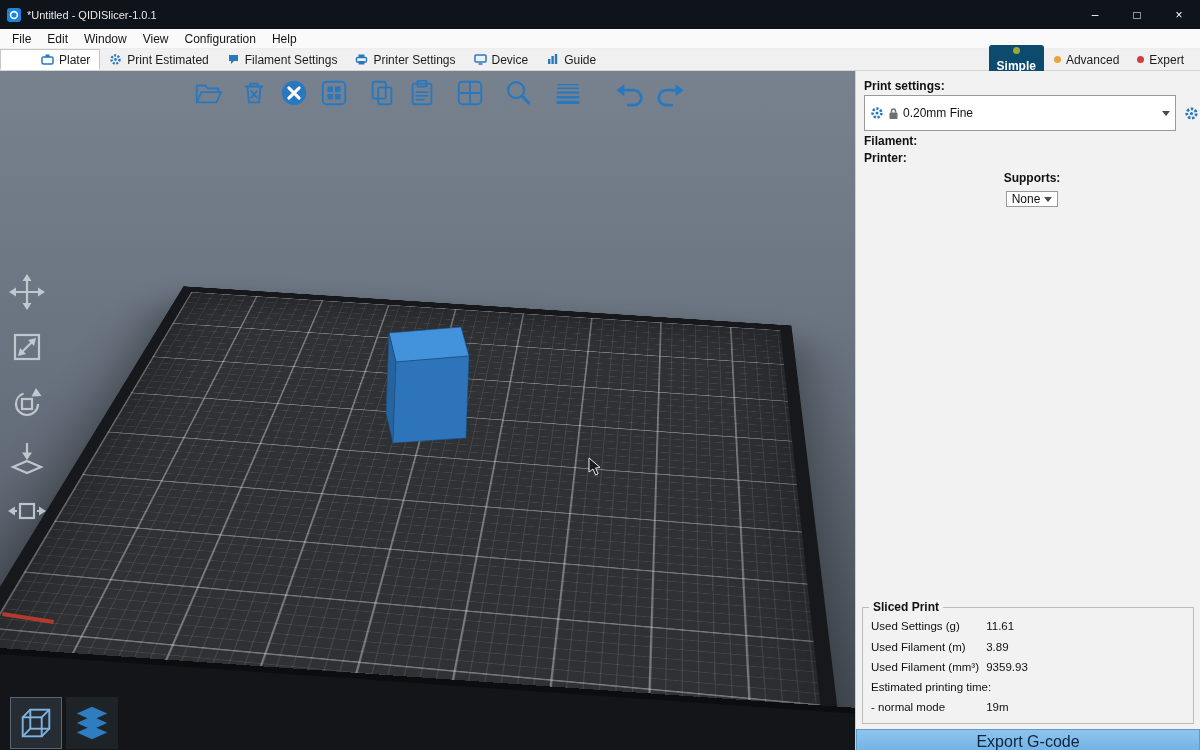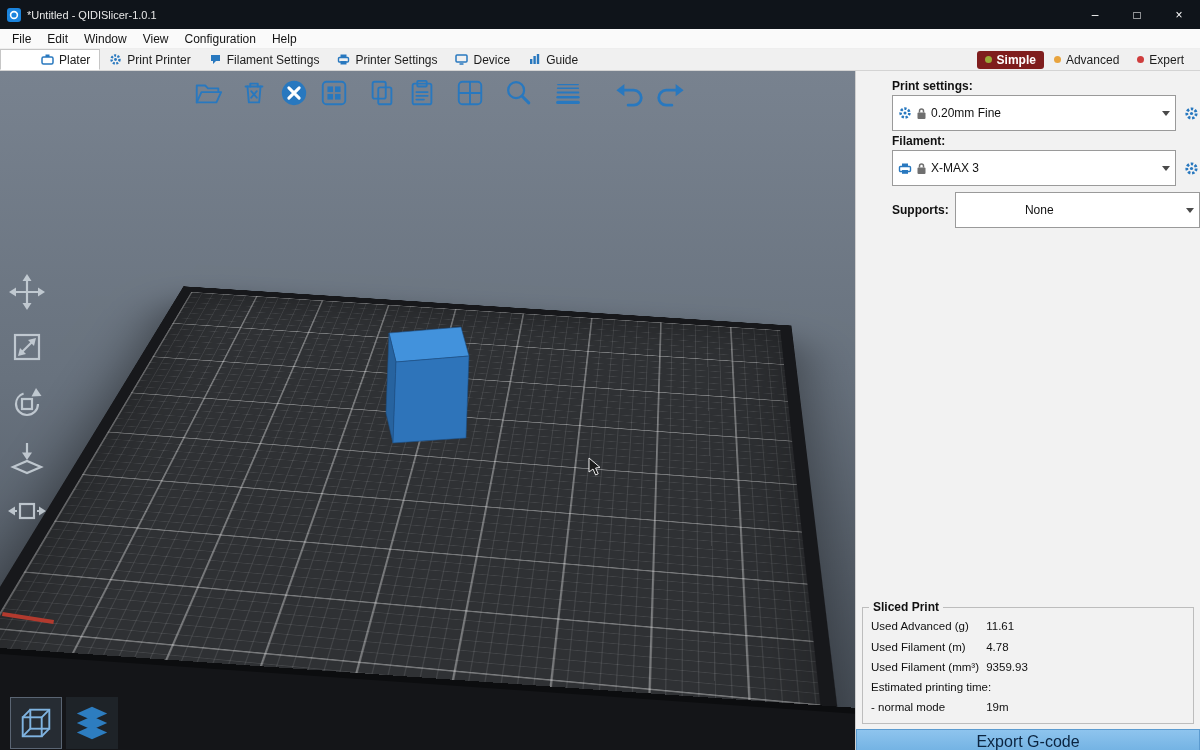--- a/index.html
+++ b/index.html
@@ -17,21 +17,21 @@
   .menubar{height:20px;background:#fafafa;display:flex;align-items:center;padding-left:4px;font-size:12px;color:#141414;border-bottom:1px solid #eee;box-sizing:border-box;}
   .menu-item{padding:1px 8px;cursor:default;}
 
   
   .tabbar{height:22px;background:#f0f0f0;border-bottom:1px solid #d4d4d4;display:flex;align-items:stretch;font-size:12px;box-sizing:border-box;}
   .tab{display:flex;align-items:center;gap:5px;padding:0 9px;color:#1c1c1c;cursor:default;}
   .tab.active{background:#fff;border:1px solid #c6c6c6;border-bottom:1px solid #fff;padding-left:40px;}
   .tab svg{flex:0 0 auto;}
   .modes{margin-left:auto;display:flex;align-items:center;gap:2px;padding-right:8px;}
   .mode{display:flex;align-items:center;gap:5px;padding:2px 8px;border-radius:3px;color:#1c1c1c;cursor:default;}
-  .mode.active{background:#7f1d1d;color:#fff;font-weight:bold;}
+  .mode.active{background:#0c4a6e;color:#fff;font-weight:bold;flex-direction:column;}
   .dot{width:7px;height:7px;border-radius:50%;}
   .dot-simple{background:#9aa838;}
   .dot-advanced{background:#e8a33d;}
   .dot-expert{background:#cf3d3d;}
 
   
   .content{display:flex;height:684px;}
 
   
   .viewport{position:relative;width:855px;height:684px;overflow:hidden;
@@ -65,29 +65,29 @@
   .view-toggles{position:absolute;left:10px;bottom:6px;display:flex;gap:4px;}
   .vt-btn{width:50px;height:50px;display:flex;align-items:center;justify-content:center;background:#1e2328;border:1px solid transparent;cursor:pointer;}
   .vt-btn.active{border-color:#5a6573;background:#262c33;}
 
   
   .cursor{position:absolute;left:588px;top:386px;}
 
   
   .sidebar{width:345px;box-sizing:border-box;background:#f2f2f2;border-left:1px solid #cfcfcf;
            display:flex;flex-direction:column;font-size:12px;color:#111;}
-  .sb-pad{padding:5px 0 0 8px;margin-left:28px;}
+  .sb-pad{padding:5px 0 0 8px;}
   .sb-label{font-weight:bold;margin:3px 0 2px;}
   .combo-row{display:flex;align-items:center;gap:6px;margin-bottom:2px;}
   .combo{flex:1;height:36px;background:#fff;border:1px solid #9a9a9a;display:flex;align-items:center;gap:4px;padding:0 5px;box-sizing:border-box;cursor:pointer;}
   .combo-text{white-space:nowrap;overflow:hidden;}
   .combo-arrow{margin-left:auto;width:0;height:0;border-left:4px solid transparent;border-right:4px solid transparent;border-top:5px solid #4a4a4a;}
   .gear-btn{width:18px;height:18px;display:flex;align-items:center;justify-content:center;cursor:pointer;flex:0 0 auto;}
   .swatch{width:16px;height:11px;background:#1b84dd;border:1px solid #1167b0;flex:0 0 auto;}
-  .inline-row{display:flex;align-items:center;gap:6px;margin:6px 0 2px;}
+  .inline-row{display:flex;align-items:center;gap:6px;margin:6px 0 2px;flex-direction:column;}
   .combo.small{flex:0 0 66px;}
   .combo.supports{flex:1;text-align:right;}
   .checkbox{width:13px;height:13px;background:#fff;border:1px solid #707070;cursor:pointer;flex:0 0 auto;}
   .spacer{flex:1;}
 
   .groupbox{position:relative;margin:0 6px 5px 6px;border:1px solid #bdbdbd;padding:8px 8px 6px 8px;}
   .groupbox-title{position:absolute;top:-8px;left:6px;background:#f2f2f2;padding:0 4px;font-weight:bold;font-size:12px;}
   .si-row{font-size:11.5px;line-height:1.75;}
   .si-label{display:inline-block;width:112px;}
   .si-row.wide .si-label{width:auto;}
@@ -131,21 +131,21 @@
         <rect x="1" y="4" width="11" height="7" rx="1.5" fill="none" stroke="#2878bf" stroke-width="1.5"></rect>
         <rect x="4.5" y="1.5" width="4" height="2.5" fill="#2878bf"></rect>
       </svg>
       <span>Plater</span>
     </div>
     <div class="tab">
       <svg width="13" height="13" viewBox="0 0 13 13">
         <circle cx="6.5" cy="6.5" r="4" fill="none" stroke="#2878bf" stroke-width="2.4" stroke-dasharray="2 1.4"></circle>
         <circle cx="6.5" cy="6.5" r="1.4" fill="#2878bf"></circle>
       </svg>
-      <span>Print Printer</span>
+      <span>Print Estimated</span>
     </div>
     <div class="tab">
       <svg width="13" height="13" viewBox="0 0 13 13">
         <path d="M2 2 h9 v6 h-4 l-3 3 v-3 h-2 z" fill="#2878bf"></path>
       </svg>
       <span>Filament Settings</span>
     </div>
     <div class="tab">
       <svg width="13" height="13" viewBox="0 0 13 13">
         <rect x="1.5" y="4.5" width="10" height="4.5" rx="1" fill="none" stroke="#2878bf" stroke-width="1.4"></rect>
@@ -360,63 +360,43 @@
           <span class="gear-btn">
             <svg width="15" height="15" viewBox="0 0 14 14">
               <circle cx="7" cy="7" r="4.4" fill="none" stroke="#2878bf" stroke-width="2.6" stroke-dasharray="2.3 1.6"></circle>
               <circle cx="7" cy="7" r="1.5" fill="#2878bf"></circle>
             </svg>
           </span>
         </div>
 
         <div class="sb-label">Filament:</div>
 
-        <div class="combo-row">
-          <div class="combo">
-            <svg width="14" height="13" viewBox="0 0 14 13">
-              <rect x="1.5" y="4.5" width="11" height="5" rx="1" fill="none" stroke="#2878bf" stroke-width="1.4"></rect>
-              <rect x="4" y="1.5" width="6" height="2.5" fill="#2878bf"></rect>
-              <rect x="4" y="8" width="6" height="3.8" fill="#2878bf"></rect>
-            </svg>
-            <svg width="11" height="13" viewBox="0 0 11 13">
-              <rect x="1.5" y="5.5" width="8" height="6.5" rx="1" fill="#6f6f6f"></rect>
-              <path d="M3.5 5.5 V4 a2 2 0 0 1 4 0 V5.5" fill="none" stroke="#6f6f6f" stroke-width="1.5"></path>
-            </svg>
-            <span class="combo-text">X-MAX 3</span>
-            <span class="combo-arrow"></span>
-          </div>
-          <span class="gear-btn">
-            <svg width="15" height="15" viewBox="0 0 14 14">
-              <circle cx="7" cy="7" r="4.4" fill="none" stroke="#2878bf" stroke-width="2.6" stroke-dasharray="2.3 1.6"></circle>
-              <circle cx="7" cy="7" r="1.5" fill="#2878bf"></circle>
-            </svg>
-          </span>
-        </div>
+        <div class="sb-label">Printer:</div>
 
         <div class="inline-row">
           <span class="sb-label" style="margin:0">Supports:</span>
           <div class="combo supports">
             <span class="combo-text" style="margin:0 auto;">None</span>
             <span class="combo-arrow"></span>
           </div>
         </div>
 
       </div>
 
       <div class="spacer"></div>
 
       <div class="groupbox">
         <span class="groupbox-title">Sliced Print</span>
         <div class="si-row">
-          <span class="si-label">Used Advanced (g)</span>
+          <span class="si-label">Used Settings (g)</span>
           <span class="si-value">11.61</span>
         </div>
         <div class="si-row">
           <span class="si-label">Used Filament (m)</span>
-          <span class="si-value">4.78</span>
+          <span class="si-value">3.89</span>
         </div>
         <div class="si-row">
           <span class="si-label">Used Filament (mm³)</span>
           <span class="si-value">9359.93</span>
         </div>
         <div class="si-row wide">
           <span class="si-label">Estimated printing time:</span>
           <span class="si-value"></span>
         </div>
         <div class="si-row">

